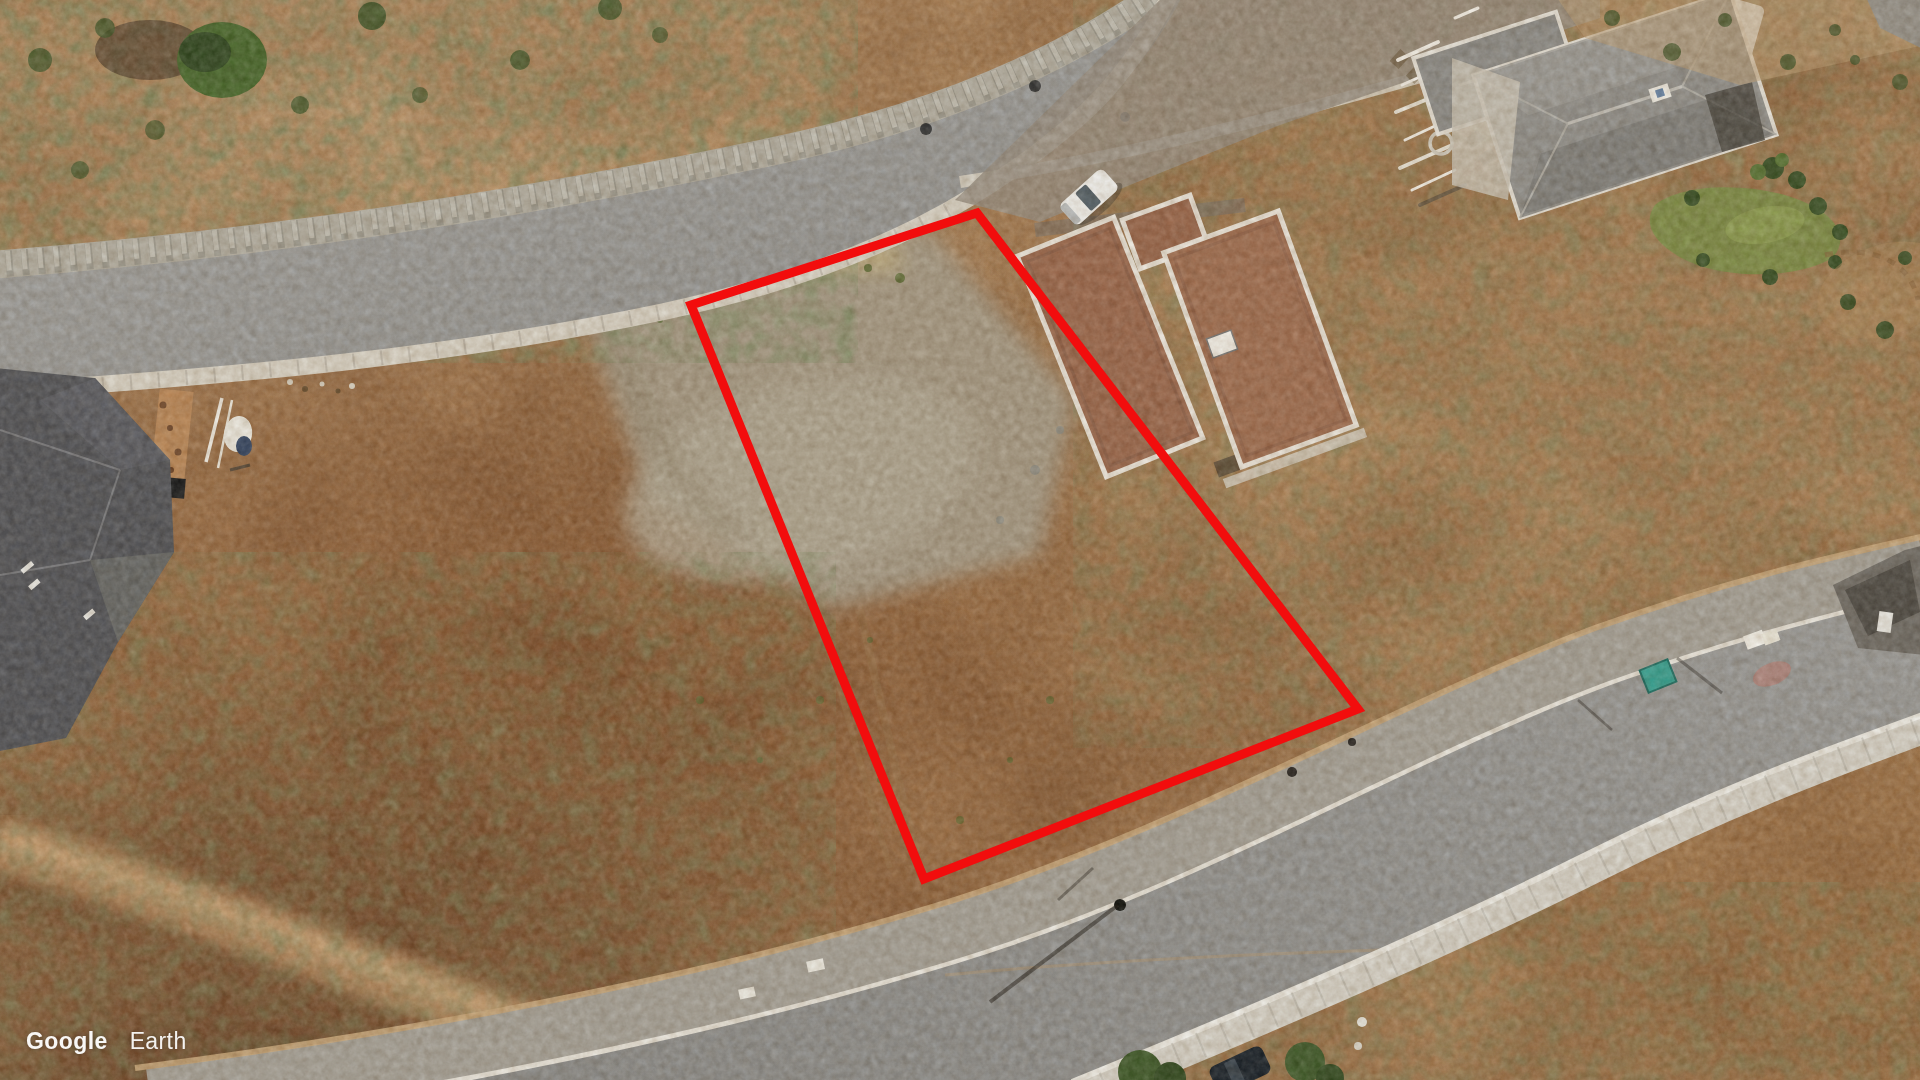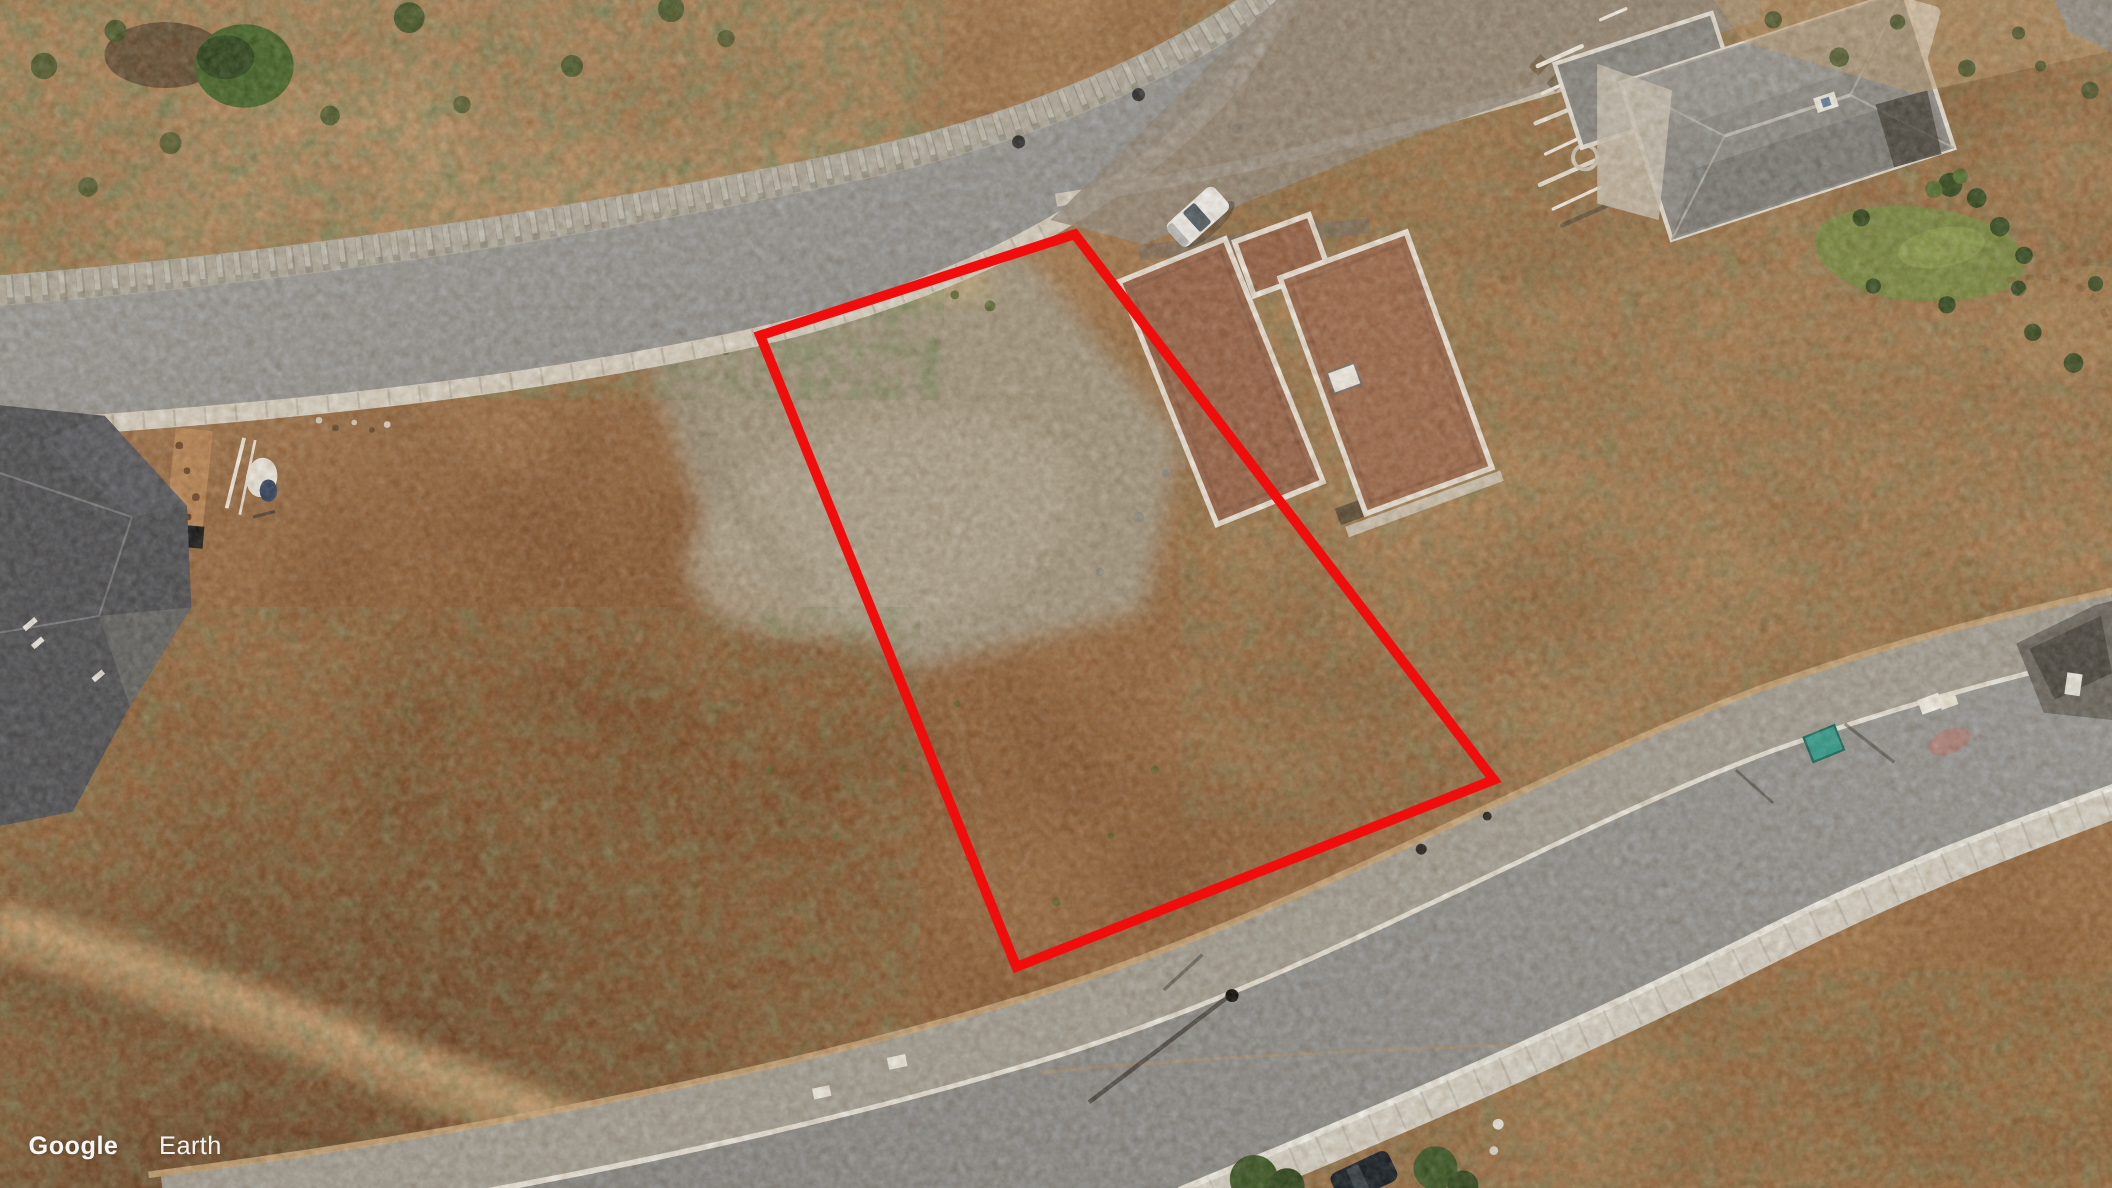--- a/index.html
+++ b/index.html
@@ -5,24 +5,24 @@
   html,body{margin:0;padding:0;background:#222;}
   .stage{
     position:relative;width:1920px;height:1080px;overflow:hidden;
     background:#a87f54;font-family:"Liberation Sans",sans-serif;
   }
   .stage svg{position:absolute;inset:0;display:block;}
   .watermark{
     position:absolute;left:26px;top:1028px;z-index:50;
     color:#ffffff;font-size:23px;letter-spacing:.4px;
     text-shadow:0 0 5px rgba(0,0,0,.35);
-    display:flex;gap:8px;align-items:baseline;user-select:none;
+    display:flex;gap:22px;align-items:baseline;user-select:none;
   }
   .wm-google{font-weight:600;opacity:.95;}
-  .wm-earth{font-weight:300;opacity:.92;margin-left:29px;}
+  .wm-earth{font-weight:300;opacity:.92;}
 </style>
 </head>
 <body>
 
 <div class="stage">
 <svg viewBox="0 0 1920 1080" width="1920" height="1080" preserveAspectRatio="none">
   <defs>
     <radialGradient id="rgTL" cx="0.5" cy="0.5" r="0.5">
       <stop offset="0" stop-color="#c4a075" stop-opacity="0.95"></stop>
           <stop offset="1" stop-color="#c4a075" stop-opacity="0"></stop>

